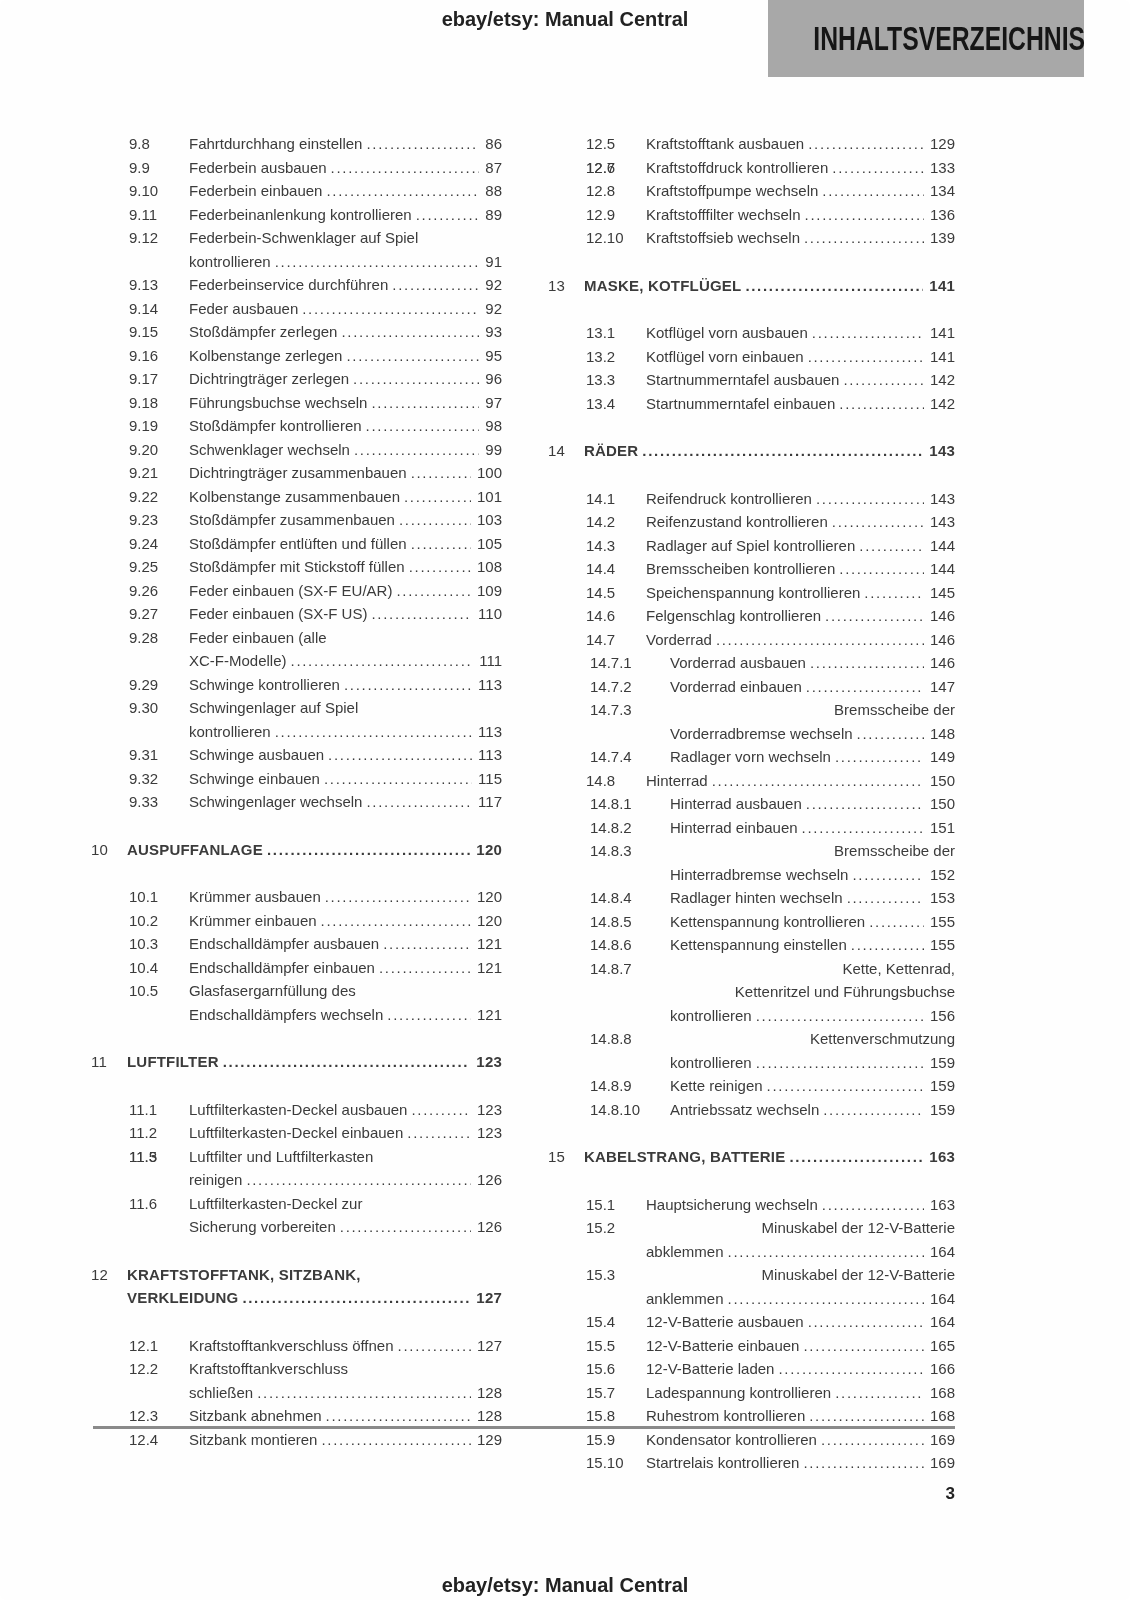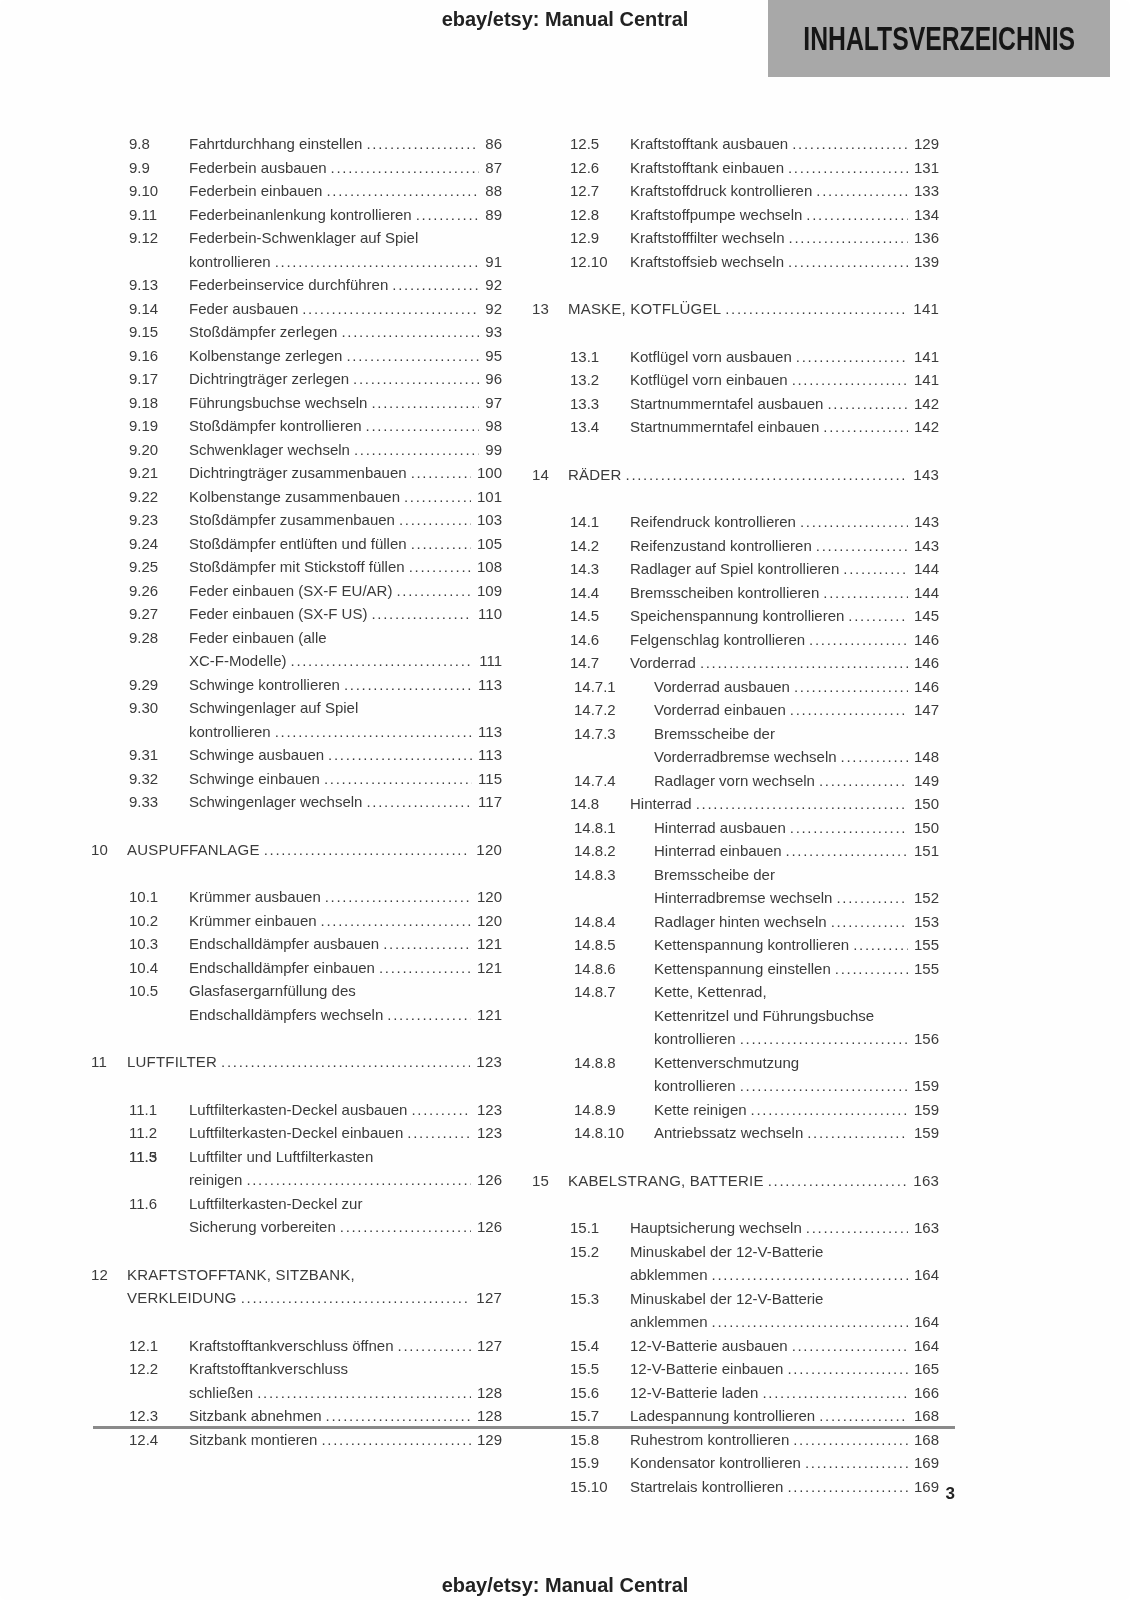--- a/index.html
+++ b/index.html
@@ -8,37 +8,37 @@
     background:#fefefe; overflow:hidden;
     font-family:"Liberation Sans", sans-serif;
     color:#3b3b3b;
     border-radius:6px;
   }
   .doc-header {
     position:absolute; top:8px; left:0; width:100%;
     text-align:center; font-size:20px; font-weight:bold; color:#222;
   }
   .banner {
-    position:absolute; left:768px; top:0; width:342px; height:77px;
-    display:flex; align-items:center; justify-content:center;
+    position:absolute; left:768px; top:0; width:316px; height:77px;
+    display:flex; align-items:center; justify-content:flex-start;
   }
   .banner-text {
     font-weight:bold; font-size:33px; color:#161616;
     transform:scaleX(0.75); white-space:nowrap;
   }
   .col { position:absolute; top:132px; font-size:15px; line-height:23.5px; }
   .col-left  { left:91px;  width:411px; }
-  .col-right { left:532px; width:407px; }
+  .col-right { left:548px; width:407px;text-align:right; }
 
   .toc-row { position:relative; }
   .toc-row .num { position:absolute; top:0; left:38px; }
   .toc-row.chapter .num { left:0; }
   .toc-row.subsection .num { left:42px; }
   .toc-row .body { margin-left:98px; }
-  .toc-row.chapter .body { margin-left:36px; }
+  .toc-row.chapter .body { margin-left:36px;font-weight:bold; }
   .toc-row.subsection .body { margin-left:122px; }
   .toc-row.chapter { margin:24px 0; letter-spacing:0.2px; }
 
   .lastline { display:flex; }
   .tline, .title { white-space:pre-line; }
   .dots {
     flex:1 1 0; overflow:hidden; white-space:nowrap;
     margin:0 6px 0 4px; letter-spacing:1.7px; min-width:8px;
   }
   .dots::after {
@@ -509,27 +509,20 @@
         <div class="body">
           <div class="lastline">
             <span class="title">Kraftstofftank ausbauen</span>
             <span class="dots"></span>
             <span class="pg">129</span>
           </div>
         </div>
       </div>
       <div class="toc-row section">
         <span class="num">12.6</span>
-        <div class="body">
-          <div class="lastline">
-            <span class="title">Kraftstofftank einbauen</span>
-            <span class="dots"></span>
-            <span class="pg">131</span>
-          </div>
-        </div>
       </div>
       <div class="toc-row section">
         <span class="num">12.7</span>
         <div class="body">
           <div class="lastline">
             <span class="title">Kraftstoffdruck kontrollieren</span>
             <span class="dots"></span>
             <span class="pg">133</span>
           </div>
         </div>

